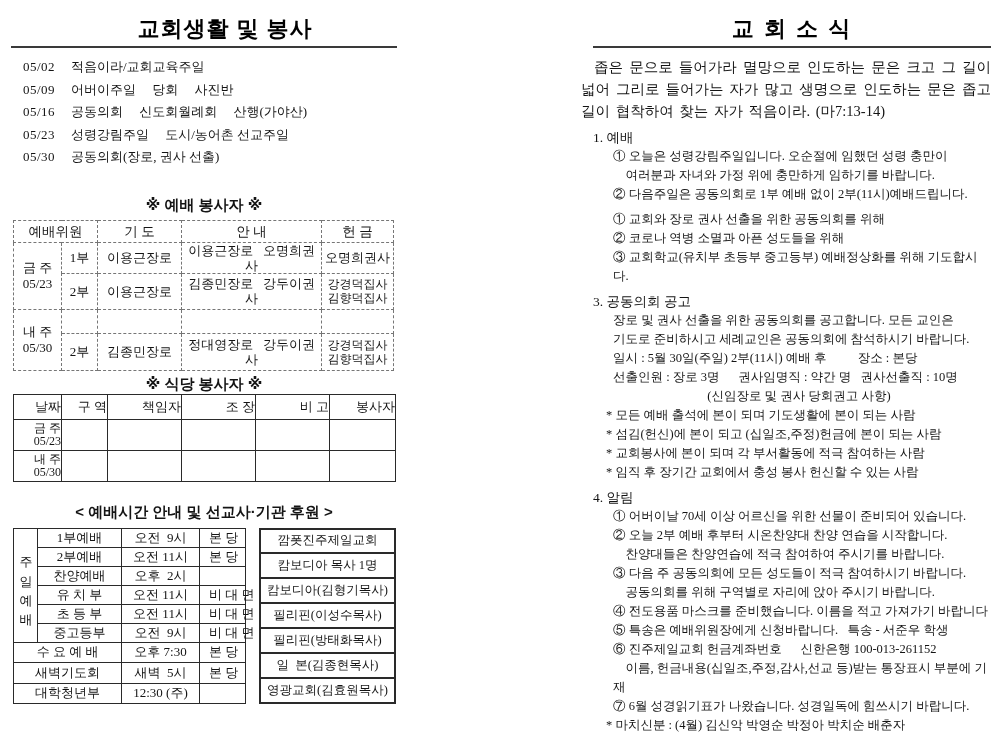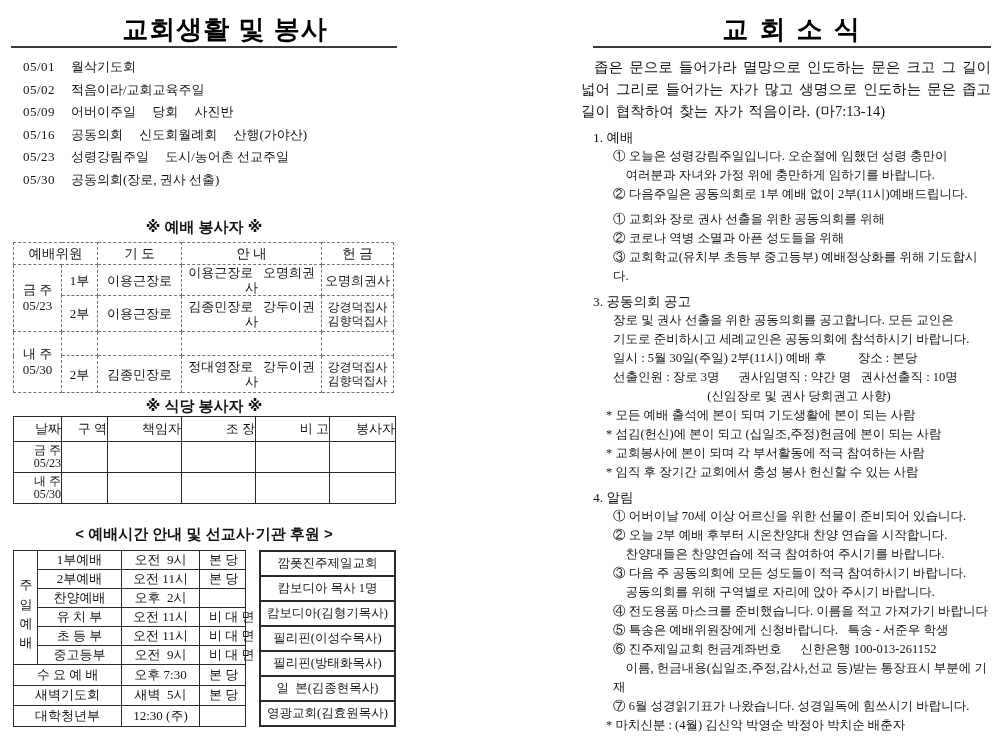--- a/index.html
+++ b/index.html
@@ -9,21 +9,21 @@
     width: 994px; height: 737px;
     background:#fff; color:#141414;
     font-family:"Liberation Serif","DejaVu Serif",serif;
     overflow:hidden;
   }
   .col { position:absolute; top:0; }
   .col-left  { left:11px;  width:386px; }
   .col-right { left:581px; width:410px; }
 
   h1.pg-title {
-    margin:14px 0 0; font-size:26px; line-height:30px;
+    margin:14px 0 0; font-size:22px; line-height:30px;
     font-weight:bold; text-align:center; color:#000;
     font-family:"Liberation Sans","DejaVu Sans",sans-serif;
   }
   .col-left h1.pg-title  { padding-left:42px; letter-spacing:1px; }
   .col-right h1.pg-title { padding-left:12px; letter-spacing:2px; }
   .rule-l { margin-top:2px; border-bottom:2px solid #3a3a3a; }
   .rule-r { margin:2px 0 0 12px; border-bottom:2px solid #3a3a3a; }
 
   
   .sched { margin:8px 0 0 12px; }
@@ -82,24 +82,20 @@
 </head>
 <body>
 
 <div class="page">
 
   <div class="col col-left">
     <h1 class="pg-title">교회생활 및 봉사</h1>
     <div class="rule-l"></div>
 
     <div class="sched">
-      <div class="srow">
-        <span class="sdate">05/01</span>
-        <span class="stext">월삭기도회</span>
-      </div>
       <div class="srow">
         <span class="sdate">05/02</span>
         <span class="stext">적음이라/교회교육주일</span>
       </div>
       <div class="srow">
         <span class="sdate">05/09</span>
         <span class="stext">어버이주일     당회     사진반</span>
       </div>
       <div class="srow">
         <span class="sdate">05/16</span>

